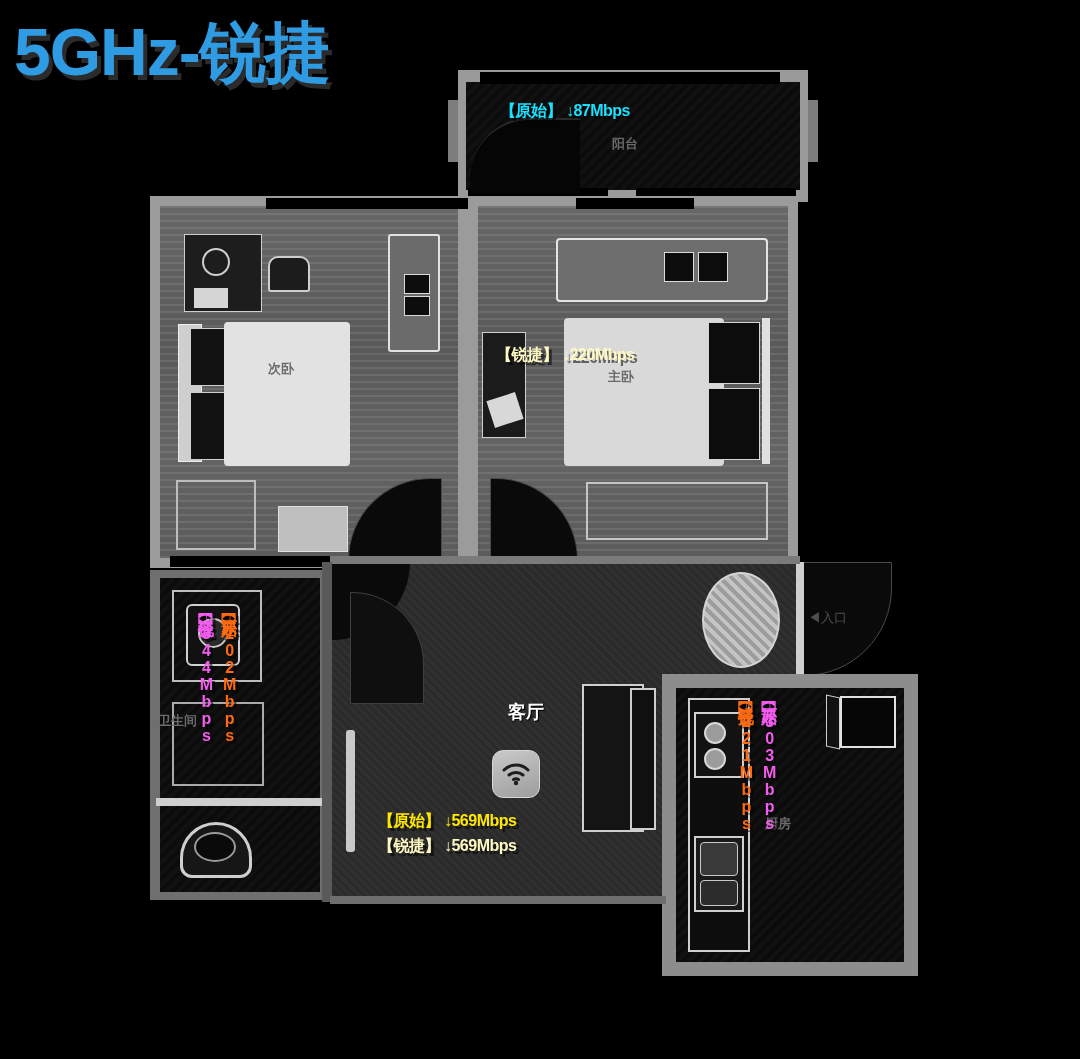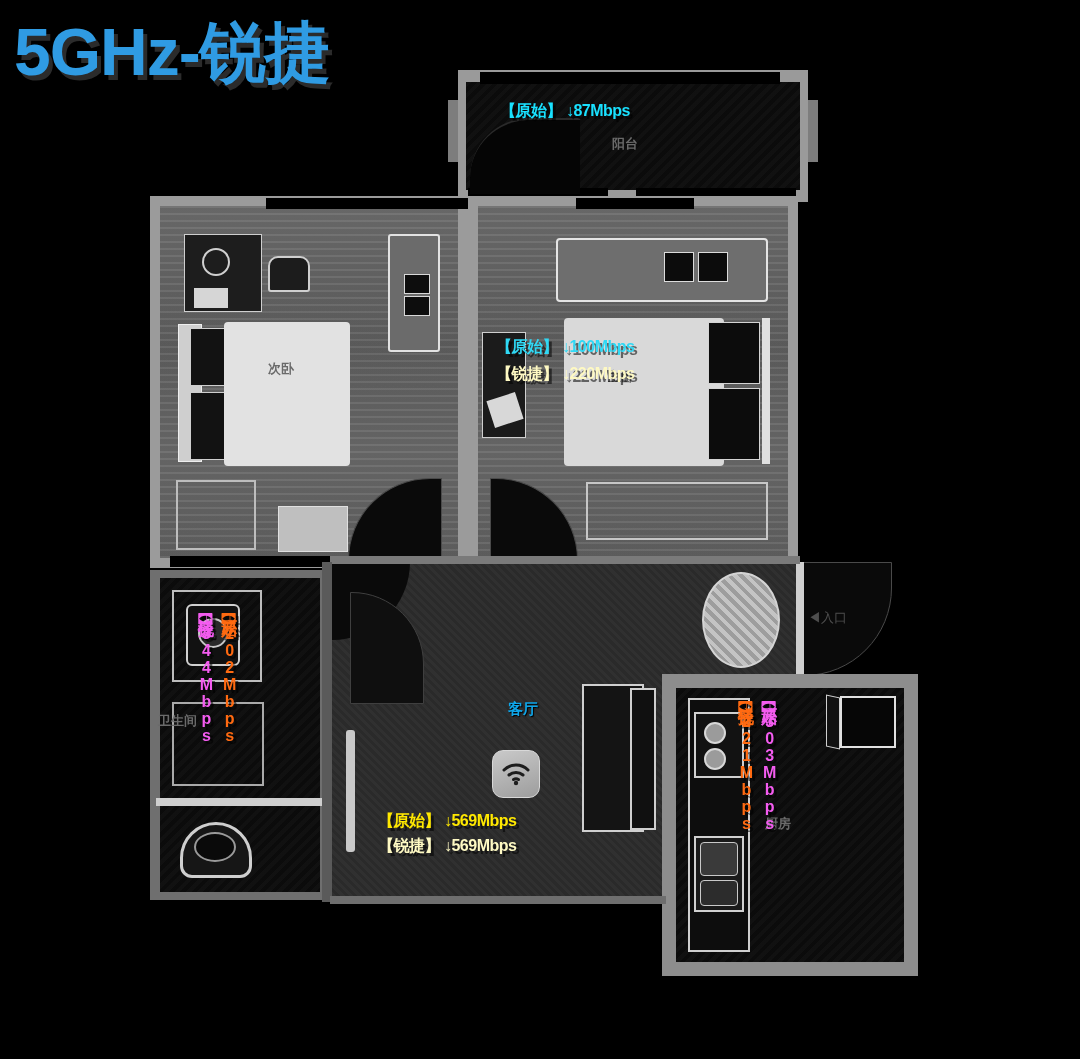--- a/index.html
+++ b/index.html
@@ -60,22 +60,22 @@
       #0c0c0c;
   }
   .furn {
     position: absolute;
     box-sizing: border-box;
   }
 
   
   .room-name {
     position: absolute;
-    color: #0ea5e9;
-    font-size: 15px;
+    color: #ffffff;
+    font-size: 18px;
     font-weight: bold;
     white-space: nowrap;
     text-shadow: 1px 1px 1px #000;
   }
   .room-name.dim { color: #6a6a6a; text-shadow: none; }
   .room-name.tiny { font-size: 13px; }
 
   .speed-block {
     position: absolute;
     white-space: nowrap;
@@ -198,21 +198,20 @@
 
     <div class="furn" style="left:118px; top:286px; width:182px; height:58px; border:2px solid #c6c6c6;"></div>
 
     <div style="position:absolute; left:22px; top:282px; width:86px; height:80px;
                 background:#0a0a0a; border-top-right-radius:86px; border:1px solid #4a4a4a;"></div>
   </div>
 
   <div class="room-name dim tiny" style="left:608px; top:368px;">主卧</div>
 
   <div class="speed-block" style="left:496px; top:338px;">
-    <div class="speed-line sh" style="color:#2FD9F5;">【原始】 ↓100Mbps</div>
     <div class="speed-line sh" style="color:#fef9c3; margin-top:8px;">【锐捷】 ↓220Mbps</div>
   </div>
 
   <div class="room" style="left:150px; top:570px; width:180px; height:330px; background:#6f6f6f;">
     <div class="room floor-black" style="left:10px; top:8px; width:160px; height:314px;"></div>
 
     <div class="furn" style="left:22px; top:20px; width:90px; height:92px; border:2px solid #bdbdbd;"></div>
     <div class="furn" style="left:36px; top:34px; width:54px; height:62px; border:2px solid #d0d0d0; border-radius:6px; background:#111;"></div>
     <div class="furn" style="left:48px; top:48px; width:30px; height:30px; border-radius:50%; background:#2a2a2a; border:2px solid #c8c8c8;"></div>
 

